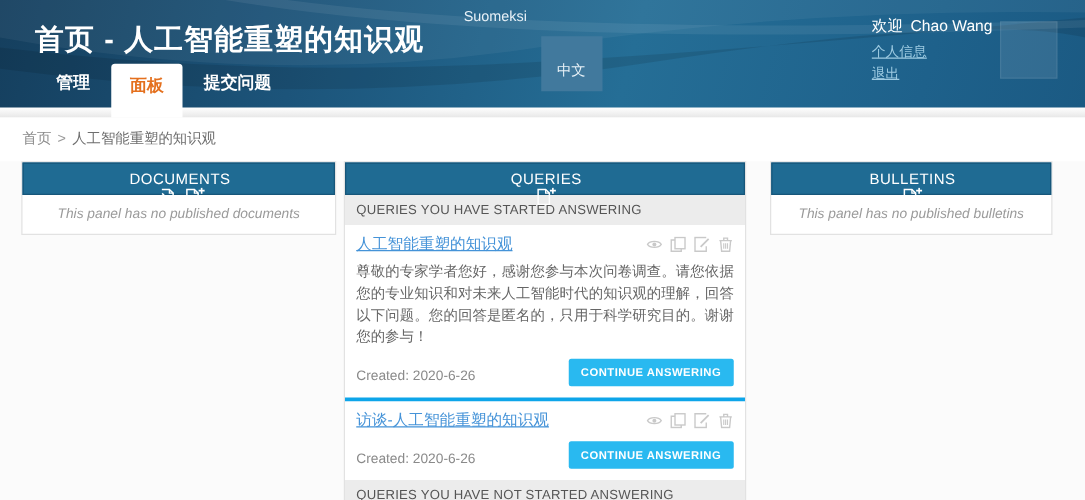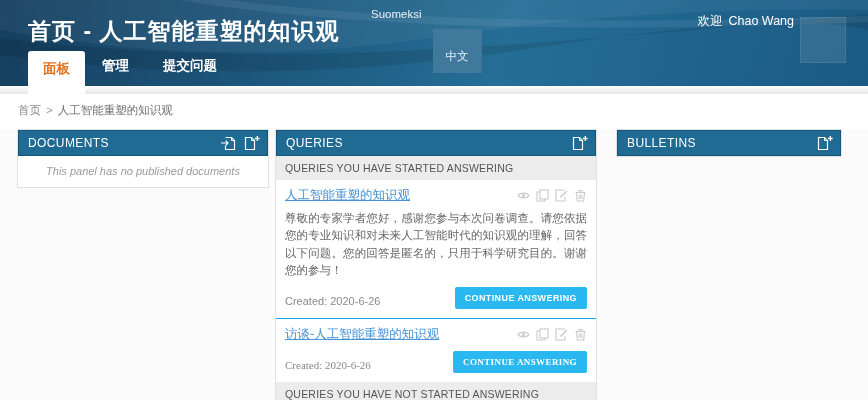--- a/index.html
+++ b/index.html
@@ -37,30 +37,30 @@
   .breadcrumb .cur { color:#6e6e6e; }
 
   
   .content { display:flex; align-items:flex-start; padding-left:17px; background:#fbfbfb; }
   .panel { background:#fff; border:1px solid #e2e2e2; }
   .panel-documents { width:252px; margin-right:6px; }
   .panel-queries   { width:322px; margin-right:19px; }
   .panel-bulletins { width:226px; }
   .panel-header { background:#1f6b93; border:1px solid #16567a; color:#fff;
     display:flex; align-items:center; justify-content:space-between;
-    padding:5px 7px 5px 9px; height:26px; }
+    padding:5px 7px 5px 9px; height:26px;flex-direction:column; }
   .panel-title { font-size:12px; letter-spacing:0.4px; }
   .ph-icons { display:flex; gap:7px; align-items:center; }
   .ph-icons span { display:inline-flex; cursor:pointer; }
   .empty-msg { font-style:italic; color:#9a9a9a; font-size:11px; text-align:center; padding:9px 6px 10px; }
 
   .section-header { background:#ececec; color:#555; font-size:10.5px; padding:6px 9px;
     letter-spacing:0.2px; }
   .query-item { padding:7px 9px 9px; }
-  .query-item + .query-item { border-top:1px solid #0ea5e9;font-family:Liberation Serif, serif; }
+  .query-item + .query-item { border-top:3px solid #0ea5e9; }
   .qi-top { display:flex; justify-content:space-between; align-items:center; }
   .qi-link { color:#4593d8; font-size:12.5px; text-decoration:underline; cursor:pointer; }
   .qi-icons { display:flex; gap:6px; align-items:center; }
   .qi-icons span { display:inline-flex; cursor:pointer; }
   .qi-desc { color:#666; font-size:11.5px; line-height:1.5; margin-top:6px; text-align:justify; }
   .qi-bottom { display:flex; justify-content:space-between; align-items:flex-end; margin-top:8px; }
   .qi-created { color:#8a8a8a; font-size:11px; padding-bottom:2px; }
   .qi-btn { background:#29b9f0; color:#fff; border:none; border-radius:2px;
     font-size:9px; font-weight:bold; letter-spacing:0.4px; padding:6px 10px;
     cursor:pointer; font-family:inherit; }
@@ -79,26 +79,30 @@
 
   <div class="lang-bar">
     <span class="lang-item">Suomeksi</span>
     <span class="lang-item active">中文</span>
   </div>
 
   <div class="user-block">
     <div class="welcome-line">
       <span>欢迎</span><span class="uname">Chao Wang</span>
     </div>
+    <div class="user-links">
+      <a>个人信息</a>
+      <a>退出</a>
+    </div>
   </div>
   <div class="avatar-box"></div>
 
   <div class="tabs">
+    <div class="tab">管理</div>
     <div class="tab active">面板</div>
-    <div class="tab">管理</div>
     <div class="tab">提交问题</div>
   </div>
 </div>
 <div class="header-shadow"></div>
 
 <div class="breadcrumb">
   <a>首页</a><span class="sep">&gt;</span><span class="cur">人工智能重塑的知识观</span>
 </div>
 
 <div class="content">
@@ -227,15 +231,16 @@
       <span class="ph-icons">
         <span>
           <svg width="16" height="15" viewBox="0 0 16 15">
               <path d="M1.5 1.5 H7.5 L10.5 4.5 V13.5 H1.5 Z" fill="none" stroke="#fff" stroke-width="1.2"></path>
               <path d="M7.5 1.5 V4.5 H10.5" fill="none" stroke="#fff" stroke-width="1"></path>
               <path d="M10.9 2.5 H15.7 M13.3 0.1 V4.9" stroke="#fff" stroke-width="1.3"></path>
             </svg>
         </span>
       </span>
     </div>
+    <div class="empty-msg">This panel has no published bulletins</div>
   </div>
 
 </div>
 
 </body></html>

